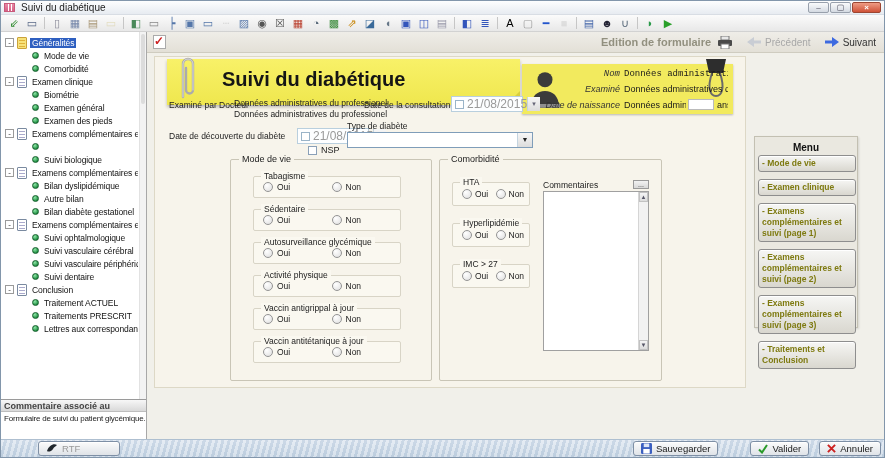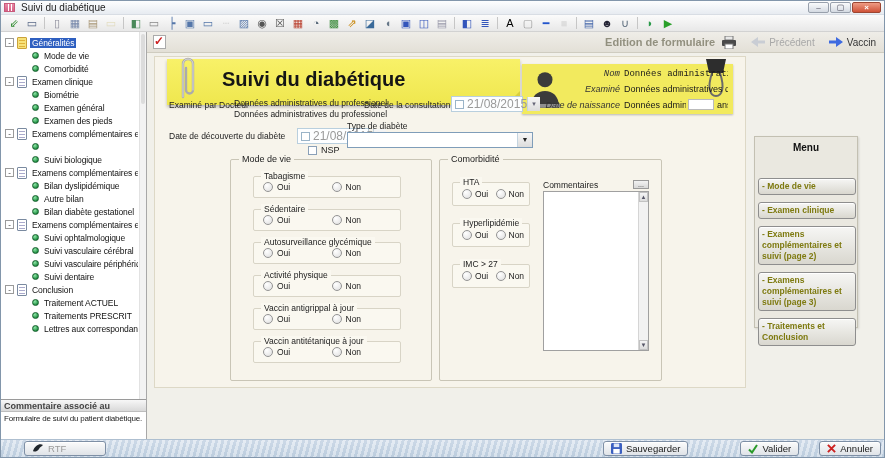--- a/index.html
+++ b/index.html
@@ -98,33 +98,33 @@
 
   .comm-label { position:absolute; font-size:8.5px; color:#222; }
   .more-btn { position:absolute; width:16px; height:9px; font-size:7px; line-height:5px; text-align:center; background:linear-gradient(#f2f2f2,#d8d8d8); border:1px solid #999; color:#333; }
   .commentbox { position:absolute; background:#fff; border:1px solid #a0a0a0; }
   .vscroll { position:absolute; right:0; top:0; bottom:0; width:10px; background:#f2f2f2; border-left:1px solid #d5d5d5; display:flex; flex-direction:column; }
   .varrow { height:10px; flex:none; background:linear-gradient(#f5f5f5,#dcdcdc); border:1px solid #c2c2c2; font-size:6px; line-height:9px; text-align:center; color:#556; }
   .vtrack { flex:1; }
 
   
   .menu-panel { position:absolute; left:607px; top:83px; width:104px; height:192px; background:#eae8e0; border:1px solid #c3c0b2; box-shadow:1px 1px 2px rgba(0,0,0,.12); padding:5px 3px; }
-  .menu-title { text-align:center; font-weight:bold; font-size:10px; color:#111; margin-bottom:25px; }
+  .menu-title { text-align:center; font-weight:bold; font-size:10px; color:#111; margin-bottom:2px; }
   .menu-btn { display:block; width:98px; margin:0 auto 7px auto; text-align:left; font-family:"Liberation Sans", sans-serif; font-size:8.5px; font-weight:bold; color:#7e7a10; background:linear-gradient(#f6f6f4,#d9d7cf); border:1px solid #8e8e8e; border-radius:3px; padding:2px 3px; box-shadow:inset 0 1px 0 #fff; line-height:11px; }
 
   
   .statusbar { height:18px; flex:none; display:flex; align-items:center; padding:0 3px;
      background:linear-gradient(#d8e2ee,#c2d2e2);
      border-top:1px solid #aebfd0; position:relative; }
   .statusbar::before { content:""; position:absolute; inset:0;
      background:repeating-linear-gradient(105deg, rgba(255,255,255,.35) 0 3px, rgba(170,190,210,.25) 3px 6px); pointer-events:none; }
   .sb-btn { position:relative; height:15px; display:flex; align-items:center; gap:4px; padding:0 7px; font-size:9.5px; color:#1a1a1a; background:linear-gradient(#fbfbfb,#dfe3e8); border:1px solid #7e8fa5; border-radius:3px; box-shadow:inset 0 1px 0 #fff; font-family:"Liberation Sans", sans-serif; }
   .sb-btn .dim { color:#9a9a9a; }
-  .rtf { margin-left:20px; width:82px; }
-  .sb-right { margin-left:auto; display:flex; align-items:center; gap:20px; position:relative; }
+  .rtf { margin-left:34px; width:82px; }
+  .sb-right { margin-left:auto; display:flex; align-items:center; gap:10px; position:relative; }
   .sb-right .gap { width:12px; }
 </style>
 </head>
 <body>
 
 <div class="window">
 
   <div class="titlebar">
     <div class="app-icon"></div>
     <div class="title-text">Suivi du diabétique</div>
@@ -279,21 +279,21 @@
           <div class="trow child">
             <span class="bullet"></span>
             <span class="tlabel">Traitements PRESCRIT</span>
           </div>
           <div class="trow child">
             <span class="bullet"></span>
             <span class="tlabel">Lettres aux correspondants</span>
           </div>
         </div>
       <div class="comment-hdr">Commentaire associé au formulaire</div>
-      <div class="comment-body">Formulaire de suivi du patient diabétique.</div>
+      <div class="comment-body">Formulaire de suivi du patient glycémique.</div>
     </div>
 
     <div class="form-area">
       <div class="form-hdr">
         <div class="fh-icon">
             <span>✓</span>
           </div>
         <div class="fh-title">Edition de formulaire</div>
         <div class="hbtn">
           <svg width="16" height="13" viewBox="0 0 16 13">
@@ -305,21 +305,21 @@
         <div class="hbtn prev">
           <svg width="14" height="10" viewBox="0 0 14 10">
               <path d="M7 0 L0 5 L7 10 L7 6.5 L14 6.5 L14 3.5 L7 3.5 Z" fill="#c9cdd4"></path>
             </svg>
           <span>Précédent</span>
         </div>
         <div class="hbtn next">
           <svg width="14" height="10" viewBox="0 0 14 10">
               <path d="M7 0 L14 5 L7 10 L7 6.5 L0 6.5 L0 3.5 L7 3.5 Z" fill="#3e6ae0"></path>
             </svg>
-          <span>Vaccin</span>
+          <span>Suivant</span>
         </div>
       </div>
 
       <div class="canvas">
         <div class="content-panel">
 
           <div class="sticky">
             <svg class="clip-svg" width="22" height="46" viewBox="0 0 22 46">
               <path d="M8 42 L8 9 a5 5 0 0 1 10 0 L18 35 a3.5 3.5 0 0 1 -7 0 L11 13" fill="none" stroke="#ababab" stroke-width="2.4" stroke-linecap="round"></path>
               <path d="M8 42 L8 9 a5 5 0 0 1 10 0 L18 35" fill="none" stroke="#d8d8d8" stroke-width="1" stroke-linecap="round"></path>
@@ -520,20 +520,21 @@
             </div>
           </div>
 
         </div>
 
         <div class="menu-panel">
           <div class="menu-title">Menu</div>
           <div>
               <button class="menu-btn">- Mode de vie</button>
               <button class="menu-btn">- Examen clinique</button>
+              <button class="menu-btn">- Examens complémentaires et suivi (page 1)</button>
               <button class="menu-btn">- Examens complémentaires et suivi (page 2)</button>
               <button class="menu-btn">- Examens complémentaires et suivi (page 3)</button>
               <button class="menu-btn">- Traitements et Conclusion</button>
             </div>
         </div>
       </div>
     </div>
   </div>
 
   <div class="statusbar">

